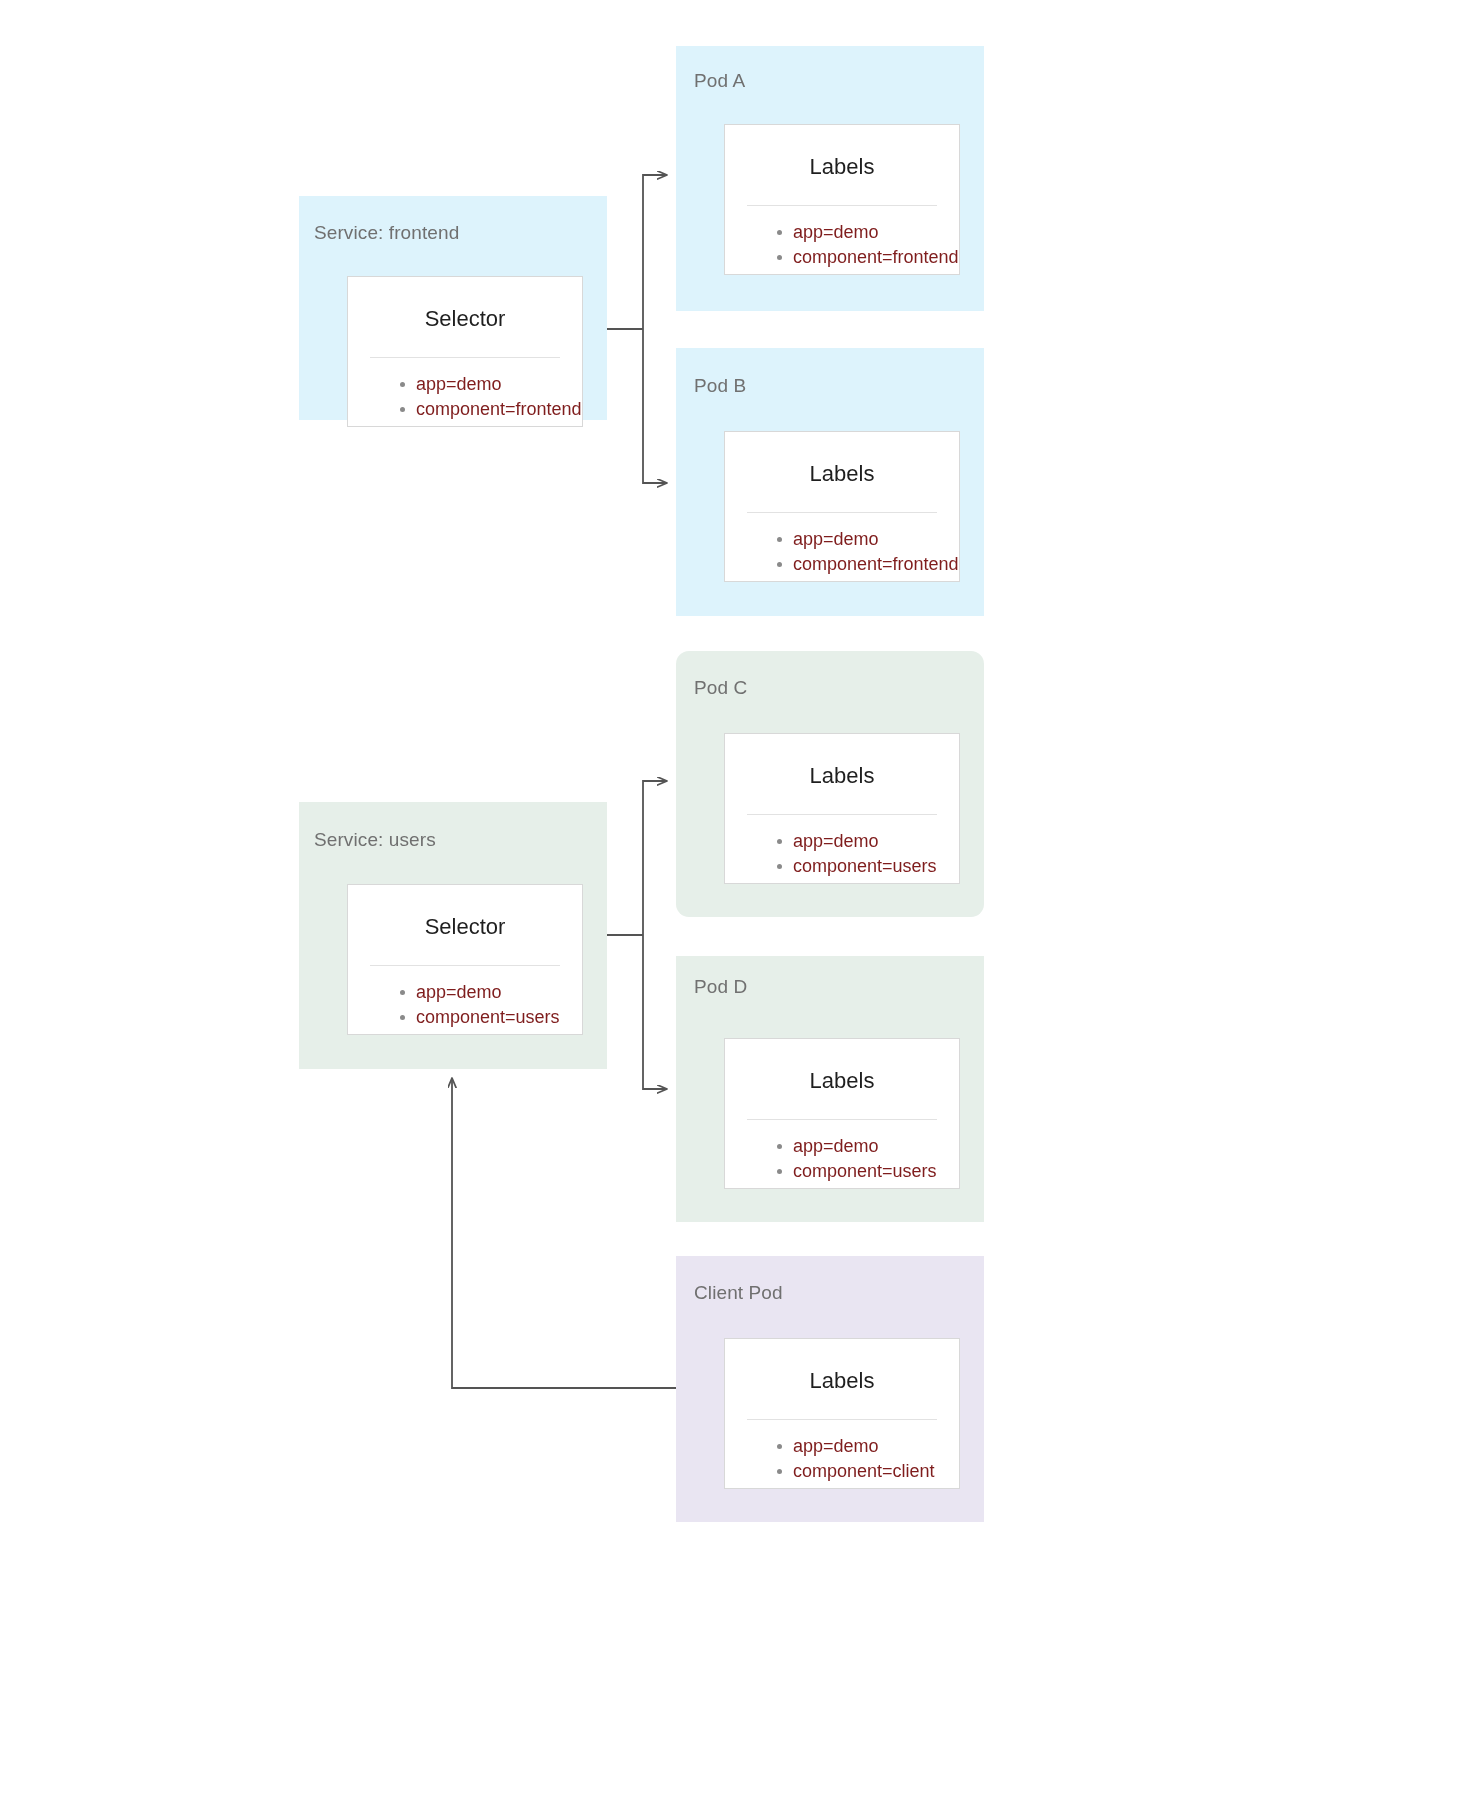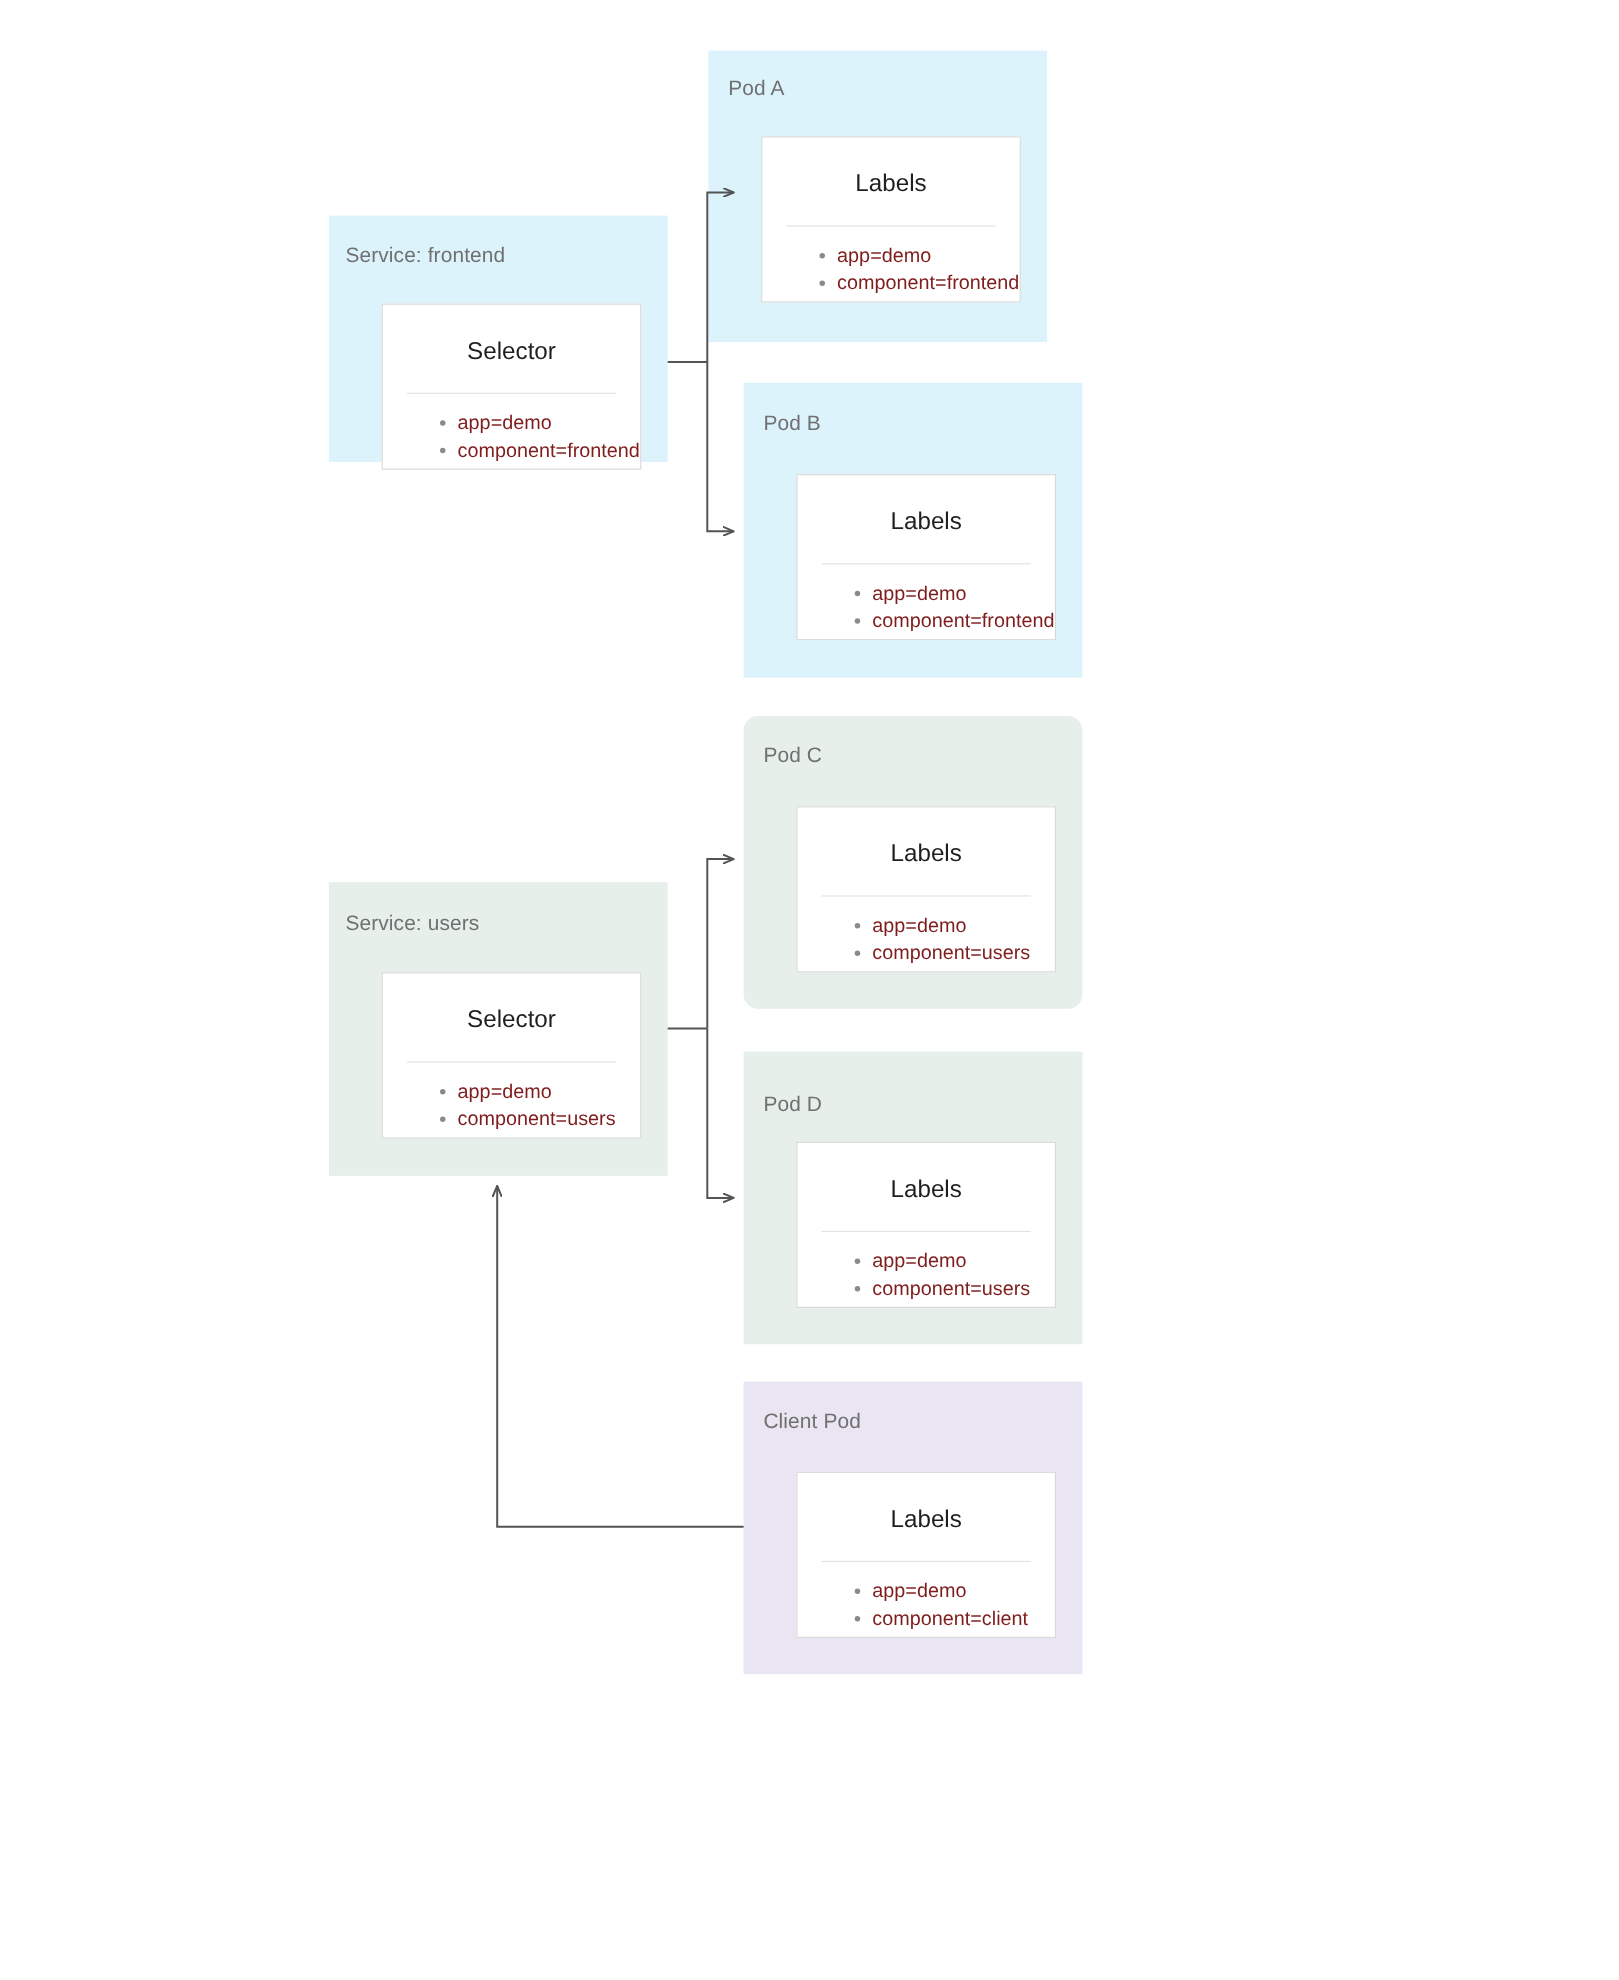--- a/index.html
+++ b/index.html
@@ -101,21 +101,21 @@
     <div class="card" style="left:36px; top:80px; width:236px; height:151px;">
       <div class="card-title">Selector</div>
       <div class="card-rule"></div>
       <ul class="card-list">
         <li>app=demo</li>
         <li>component=frontend</li>
       </ul>
     </div>
   </div>
 
-  <div class="group" style="left:644px; top:46px; width:308px; height:265px; background:#ddf3fc;padding-left:28px;">
+  <div class="group" style="left:676px; top:46px; width:308px; height:265px; background:#ddf3fc;padding-left:28px;">
     <div class="group-title" style="left:18px; top:24px;">Pod A</div>
     <div class="card" style="left:36px; top:78px; width:236px; height:151px;">
       <div class="card-title">Labels</div>
       <div class="card-rule"></div>
       <ul class="card-list">
         <li>app=demo</li>
         <li>component=frontend</li>
       </ul>
     </div>
   </div>
@@ -150,21 +150,21 @@
       <div class="card-title">Labels</div>
       <div class="card-rule"></div>
       <ul class="card-list">
         <li>app=demo</li>
         <li>component=users</li>
       </ul>
     </div>
   </div>
 
   <div class="group" style="left:676px; top:956px; width:308px; height:266px; background:#e6efe9;">
-    <div class="group-title" style="left:18px; top:38px;text-align:right;">Pod D</div>
+    <div class="group-title" style="left:18px; top:20px;text-align:right;">Pod D</div>
     <div class="card" style="left:36px; top:82px; width:236px; height:151px;">
       <div class="card-title">Labels</div>
       <div class="card-rule"></div>
       <ul class="card-list">
         <li>app=demo</li>
         <li>component=users</li>
       </ul>
     </div>
   </div>
 

